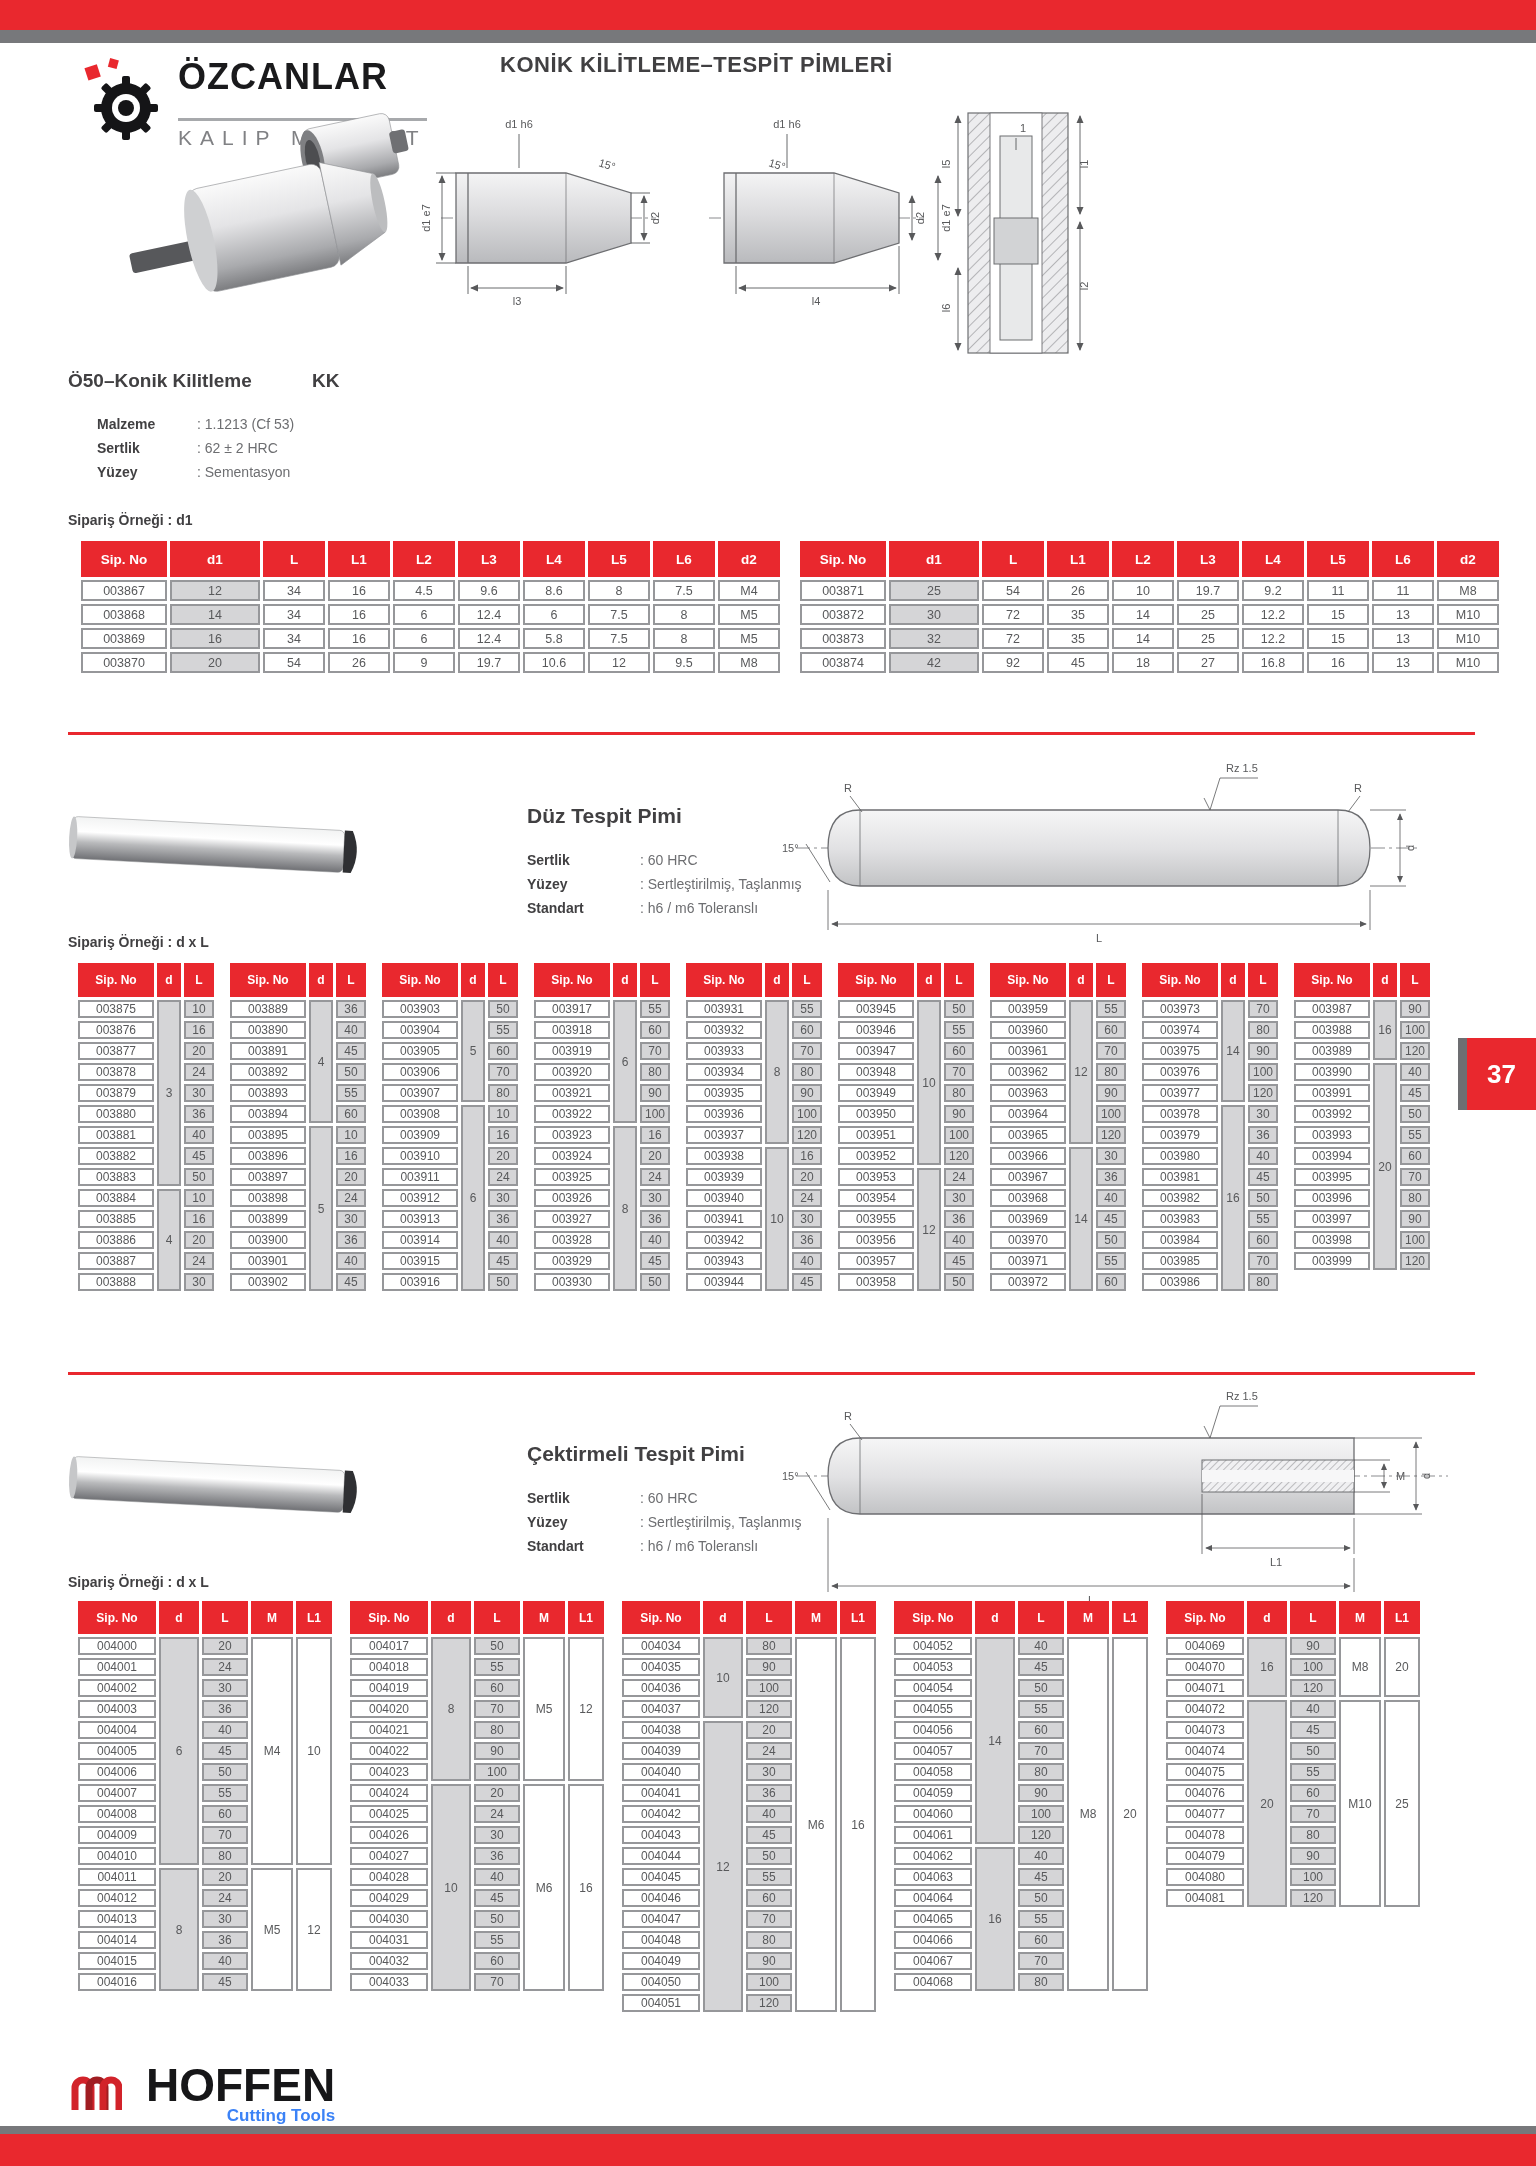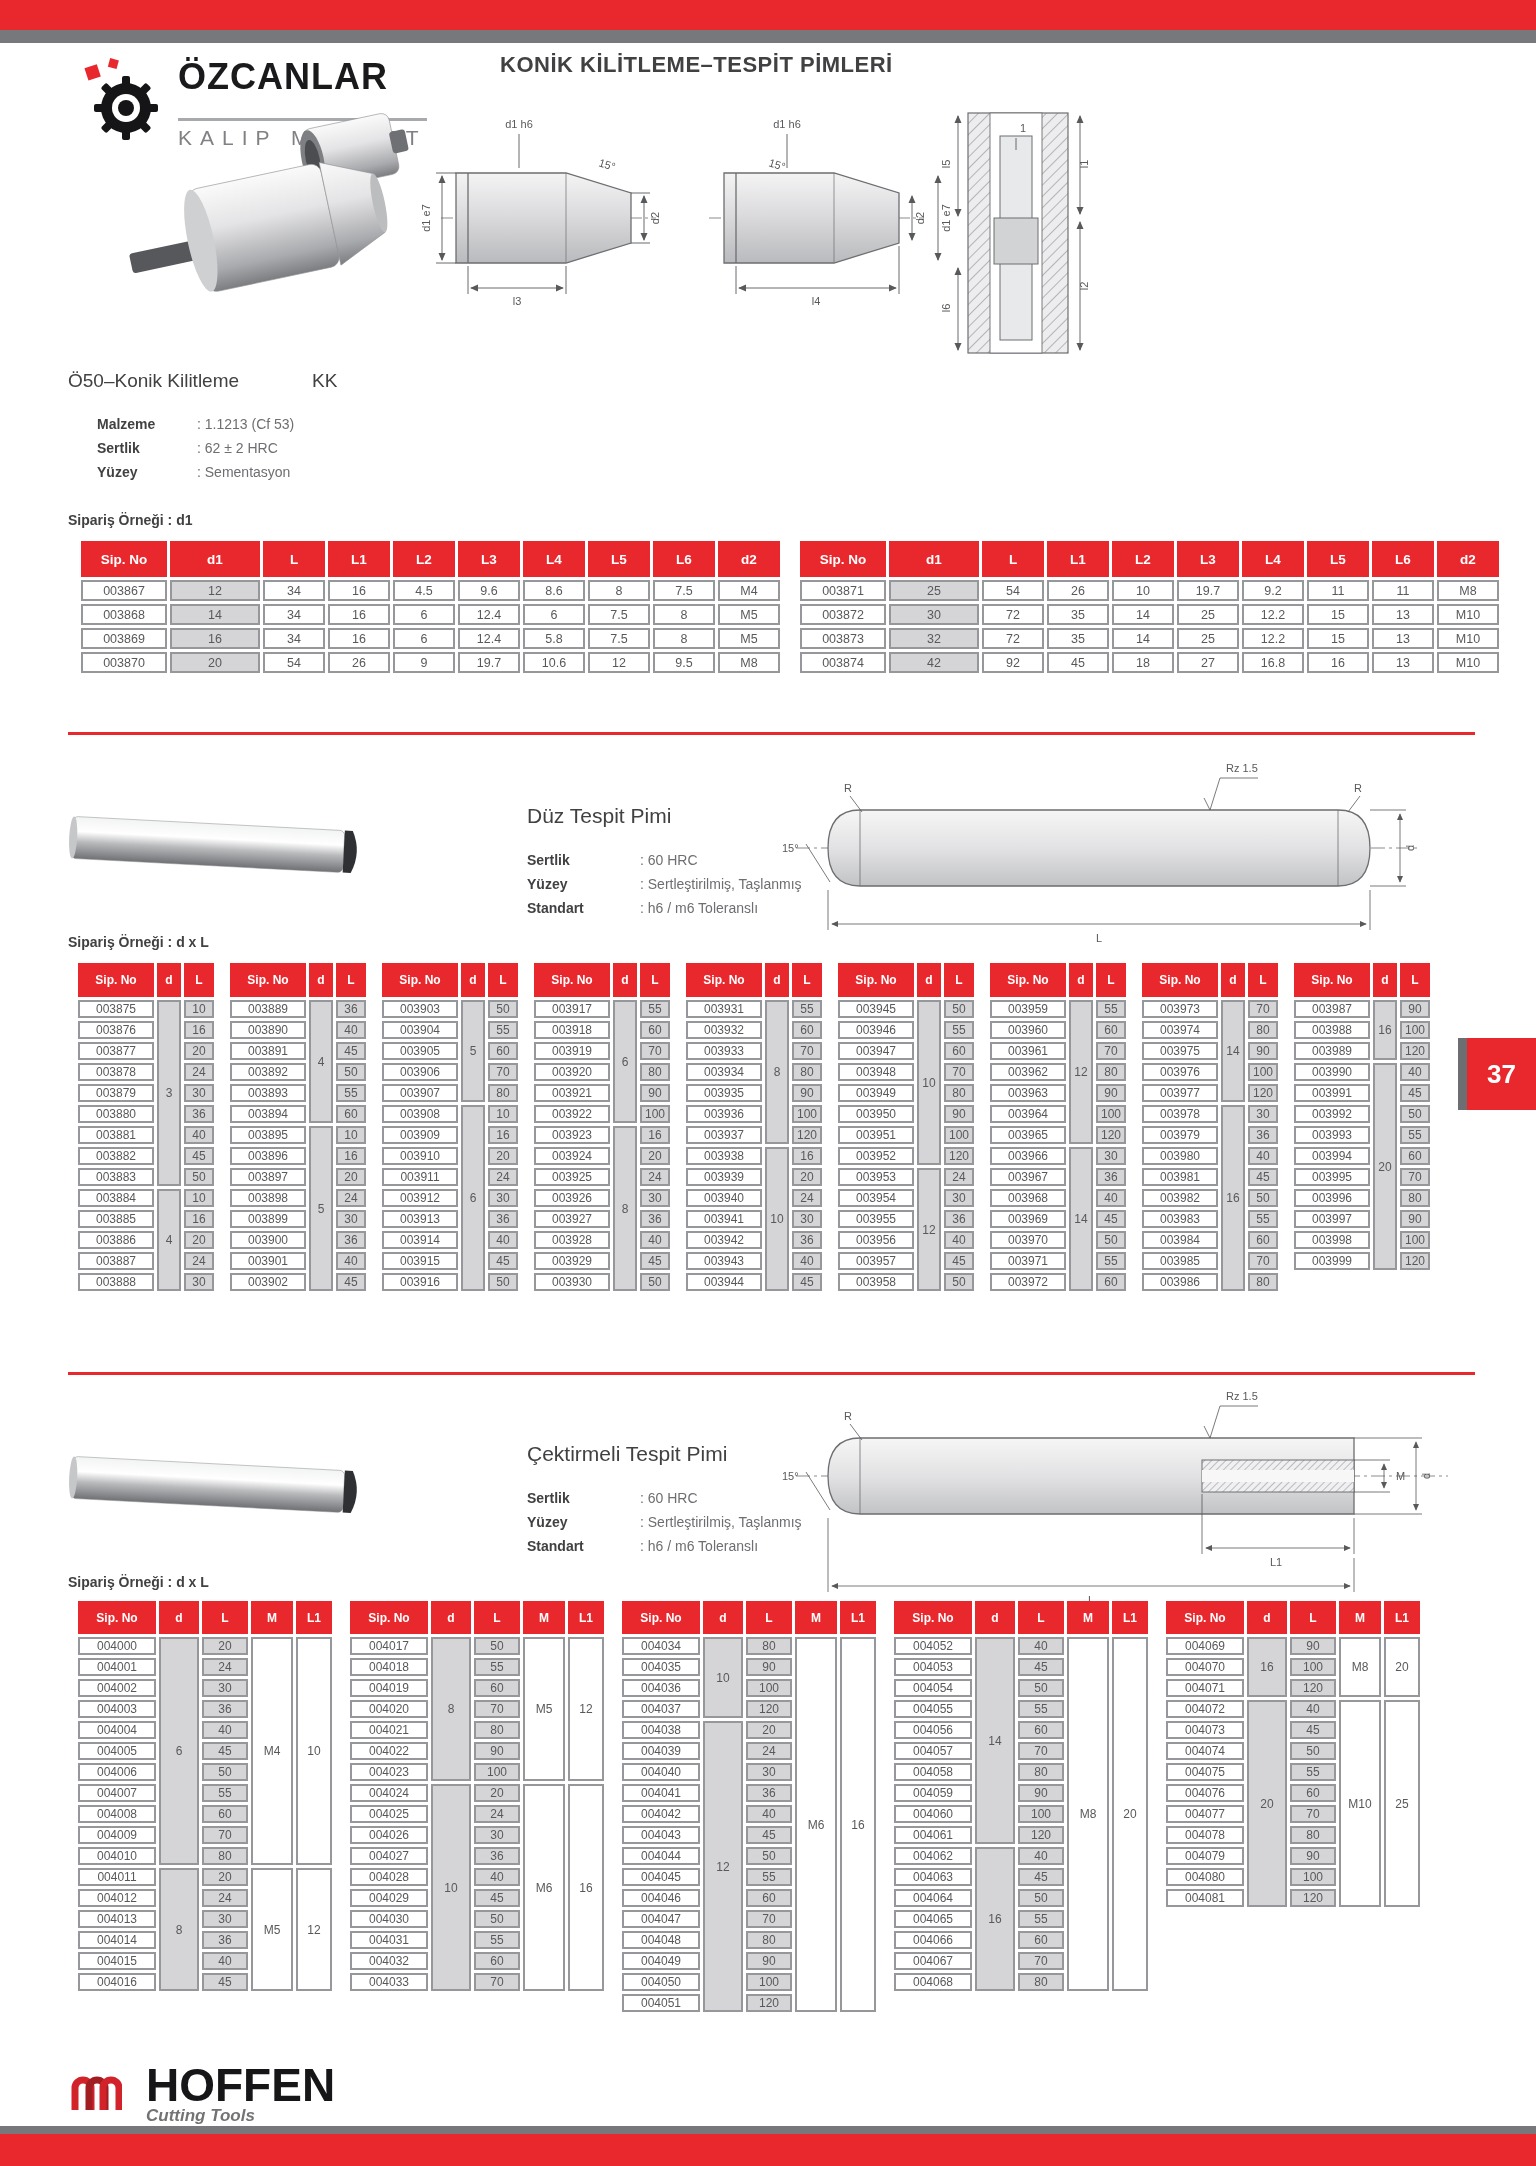--- a/index.html
+++ b/index.html
@@ -14,21 +14,21 @@
   .bar-red{left:0;top:0;width:1536px;height:30px;background:var(--red);}
   .bar-gray{left:0;top:30px;width:1536px;height:13px;background:var(--graybar);}
   .bar-gray-b{left:0;top:2126px;width:1536px;height:8px;background:var(--graybar);}
   .bar-red-b{left:0;top:2134px;width:1536px;height:32px;background:var(--red);}
 
   .logo{left:84px;top:56px;display:flex;gap:14px;align-items:flex-start;}
   .logo-name{font-size:36px;font-weight:800;letter-spacing:1px;color:#1a1a1c;border-bottom:3px solid #a7a9ac;padding-bottom:20px;}
   .logo-sub{font-size:21px;letter-spacing:8px;color:#808184;margin-top:5px;font-weight:500;}
   .page-title{left:500px;top:52px;font-size:22px;font-weight:700;letter-spacing:0.5px;color:var(--ink);}
 
-  .sec-title{font-size:19px;font-weight:400;color:var(--ink);}
+  .sec-title{font-size:19px;font-weight:700;color:var(--ink);}
   .specs .spec-row{display:flex;height:24px;align-items:center;font-size:14px;}
   .spec-label{font-weight:700;color:var(--ink);}
   .s1-specs .spec-label{width:100px;}
   .s23-specs .spec-label{width:113px;}
   .spec-value{color:#6d6e71;}
   .order-label{font-size:14px;font-weight:700;color:var(--ink);}
 
   .divider{height:3px;background:var(--red);width:1407px;left:68px;}
   .d1{top:732px;} .d2{top:1372px;}
 
@@ -50,21 +50,21 @@
   .t1wrap{left:78px;top:538px;display:flex;gap:14px;}
   .t2wrap{left:75px;top:960px;display:flex;gap:10px;align-items:flex-start;}
   .t3wrap{left:75px;top:1598px;display:flex;gap:12px;align-items:flex-start;}
 
   .tab37{left:1458px;top:1038px;width:78px;height:72px;display:flex;}
   .tab37 .strip{width:9px;background:#6d6e71;}
   .tab37 .body{flex:1;background:var(--red);color:#fff;font-size:26px;font-weight:700;display:flex;align-items:center;justify-content:center;}
 
   .footer{left:66px;top:2062px;display:flex;gap:24px;align-items:flex-start;}
   .hoffen-name{font-size:46px;font-weight:800;letter-spacing:0;color:#161618;line-height:46px;}
-  .hoffen-sub{font-size:17px;font-weight:600;color:#737373;margin-top:-2px;font-style:italic;}
+  .hoffen-sub{font-size:17px;font-weight:600;color:#3b82f6;text-align:right;margin-top:-2px;}
 
   svg text{font-family:"Liberation Sans",sans-serif;font-size:11px;fill:#58595b;}
 </style>
 </head>
 <body>
 
 <div class="page">
 
   <div class="abs bar-red"></div>
   <div class="abs bar-gray"></div>

